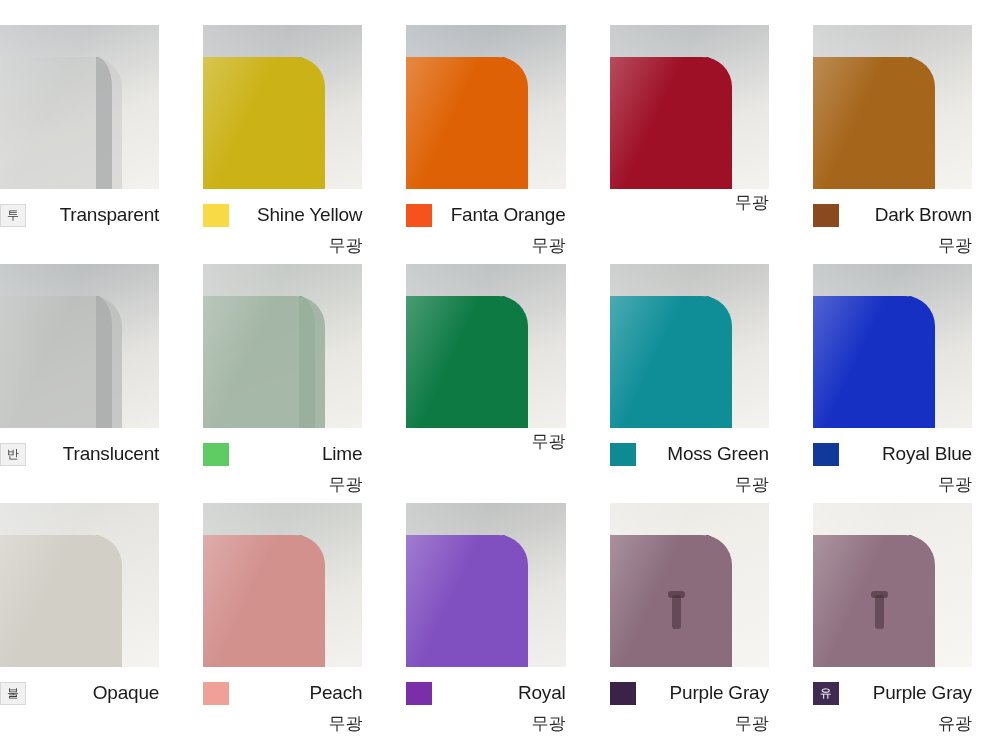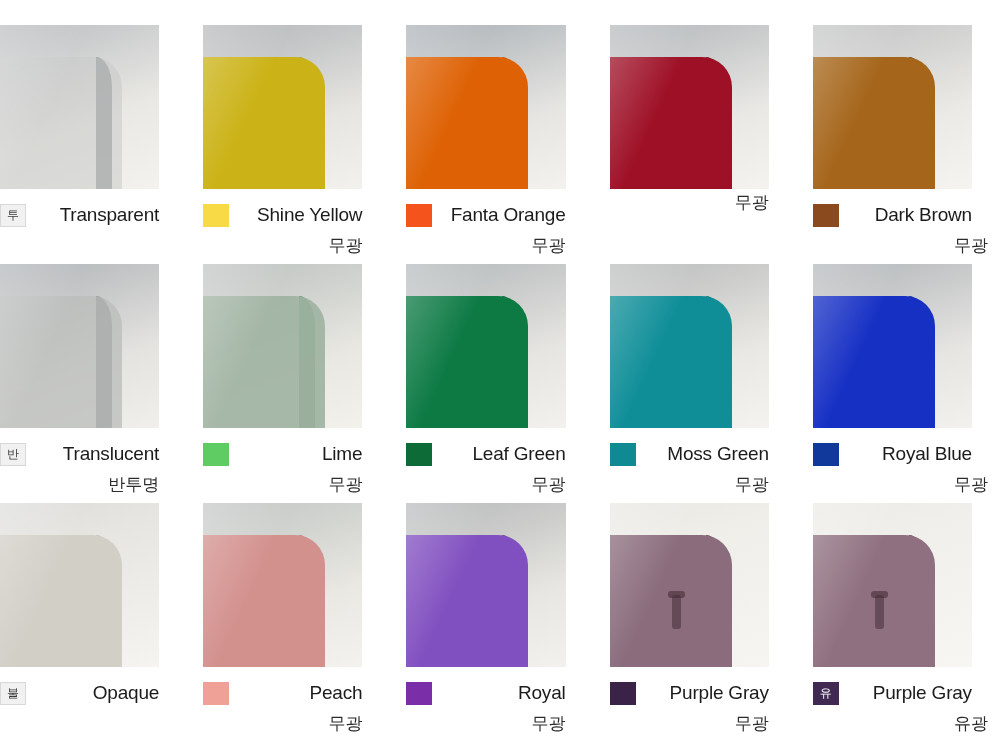--- a/index.html
+++ b/index.html
@@ -107,21 +107,21 @@
   .finish{
     width:159.2px;
     text-align:right;
     font-size:17px;
     color:#2b2b2b;
     font-family:"DejaVu Sans",sans-serif;
     margin-top:2px;
   }
   
   .cell:nth-child(5n) .name,
-  .cell:nth-child(5n) .finish{ overflow:visible;margin-left:16px; }
+  .cell:nth-child(5n) .finish{ overflow:visible; }
 </style>
 </head>
 <body>
 
 <div id="grid">
     <div class="cell">
       <div class="photo">
         <div class="backdrop" style="background: linear-gradient(160deg, rgb(185, 188, 190) 0%, rgb(207, 209, 209) 26%, rgb(233, 232, 228) 58%, rgb(244, 242, 238) 100%);"></div>
         <div class="edge" style="background: rgb(141, 144, 147);"></div>
         <div class="sheet" style="background: rgb(201, 203, 201); opacity: 0.55;"></div>
@@ -184,45 +184,40 @@
       <div class="photo">
         <div class="backdrop" style="background: linear-gradient(160deg, rgb(176, 180, 183) 0%, rgb(200, 202, 202) 30%, rgb(228, 227, 224) 62%, rgb(241, 239, 235) 100%);"></div>
         <div class="edge" style="background: rgb(125, 129, 132);"></div>
         <div class="sheet" style="background: rgb(185, 188, 186); opacity: 0.75;"></div>
         <div class="gloss"></div>
       </div>
       <div class="labelrow">
         <span class="badge">반</span>
         <span class="name">Translucent</span>
       </div>
-      <div class="finish">반투명</div>
     </div>
     <div class="cell">
       <div class="photo">
         <div class="backdrop" style="background: linear-gradient(160deg, rgb(190, 195, 193) 0%, rgb(207, 210, 206) 30%, rgb(232, 231, 226) 62%, rgb(243, 241, 236) 100%);"></div>
         <div class="edge" style="background: rgb(60, 122, 76);"></div>
         <div class="sheet" style="background: rgb(159, 179, 162); opacity: 0.92;"></div>
         <div class="gloss"></div>
       </div>
       <div class="labelrow">
         <span class="swatch" style="background: rgb(95, 203, 99);"></span>
         <span class="name">Lime</span>
       </div>
       <div class="finish">무광</div>
     </div>
     <div class="cell">
       <div class="photo">
         <div class="backdrop" style="background: linear-gradient(160deg, rgb(180, 185, 187) 0%, rgb(203, 205, 204) 30%, rgb(230, 229, 226) 62%, rgb(243, 241, 237) 100%);"></div>
         <div class="edge" style="background: rgb(10, 58, 36);"></div>
         <div class="sheet" style="background: rgb(13, 122, 68); opacity: 1;"></div>
         <div class="gloss"></div>
-      </div>
-      <div class="labelrow">
-        <span class="swatch" style="background: rgb(13, 107, 56);"></span>
-        <span class="name">Leaf Green</span>
       </div>
       <div class="finish">무광</div>
     </div>
     <div class="cell">
       <div class="photo">
         <div class="backdrop" style="background: linear-gradient(160deg, rgb(185, 188, 187) 0%, rgb(207, 208, 206) 30%, rgb(234, 232, 228) 62%, rgb(245, 243, 239) 100%);"></div>
         <div class="edge" style="background: rgb(11, 76, 85);"></div>
         <div class="sheet" style="background: rgb(15, 142, 152); opacity: 1;"></div>
         <div class="gloss"></div>
       </div>

